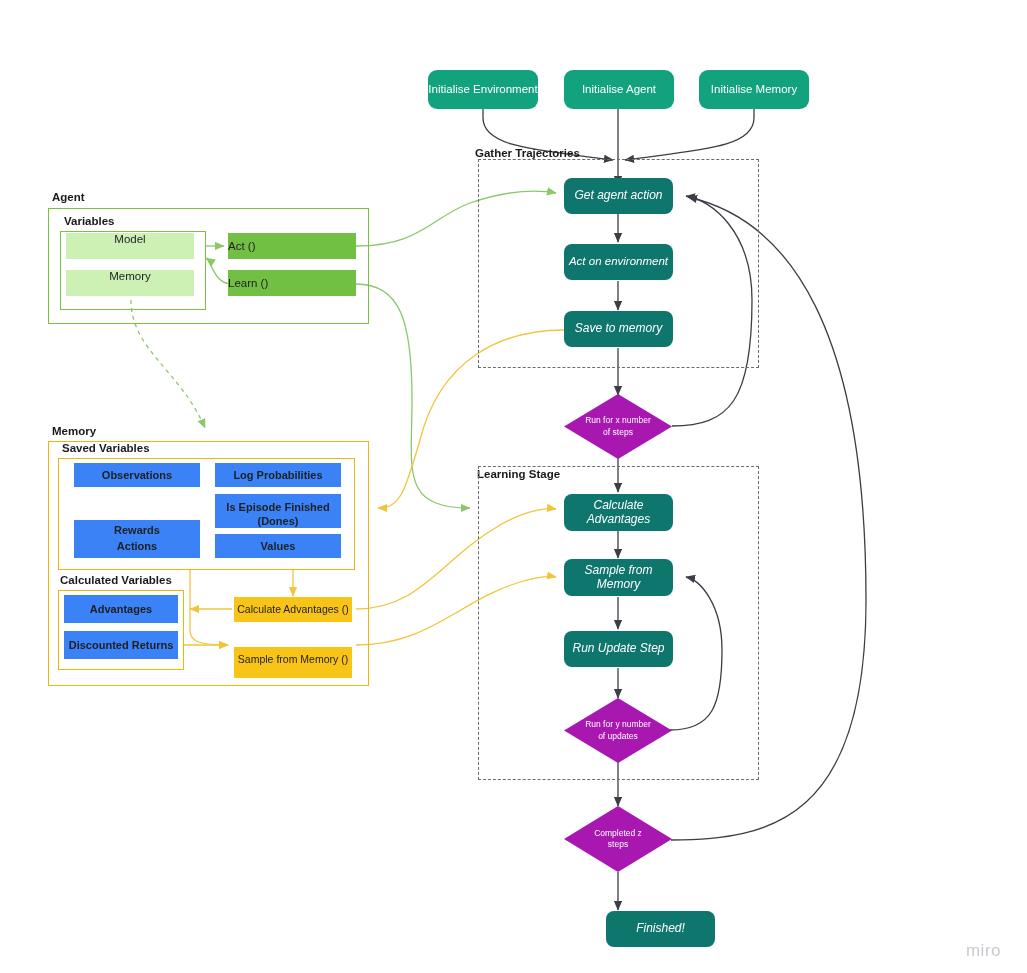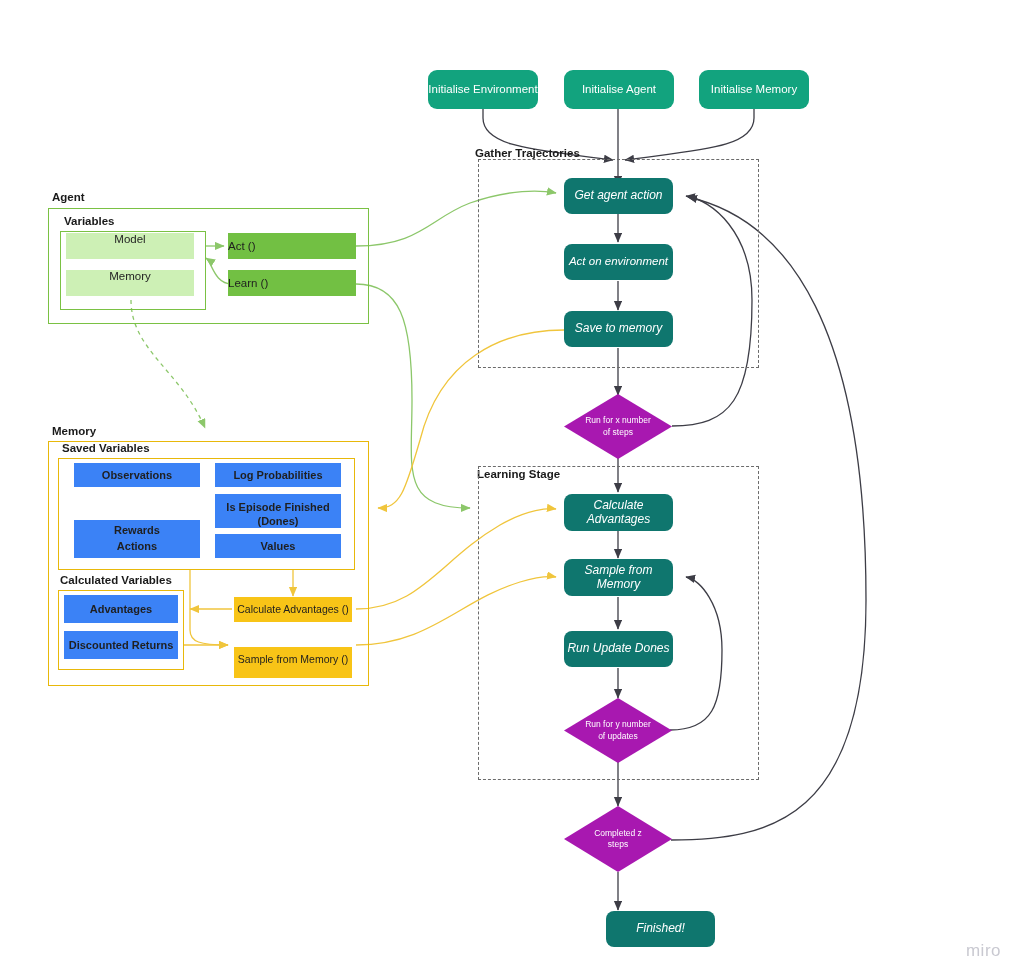--- a/index.html
+++ b/index.html
@@ -227,21 +227,21 @@
   <div class="grouplabel" style="left:477px;top:452px;margin-top:16px;">Learning Stage</div>
   <div class="frame frame-dashed" style="left:478px;top:466px;width:281px;height:314px;"></div>
 
   <div class="node proc" style="left:564px;top:494px;width:109px;height:37px;">
     <span>Calculate Advantages</span>
   </div>
   <div class="node proc" style="left:564px;top:559px;width:109px;height:37px;">
     <span>Sample from Memory</span>
   </div>
   <div class="node proc" style="left:564px;top:631px;width:109px;height:36px;">
-    <span>Run Update Dones</span>
+    <span>Run Update Step</span>
   </div>
 
   <div class="diamond" style="left:564px;top:698px;width:108px;height:65px;">
     <div class="shape"></div>
     <div class="dlabel" style="padding:0 18px;">Run for y number of updates</div>
   </div>
 
   <div class="diamond" style="left:564px;top:806px;width:108px;height:66px;">
     <div class="shape"></div>
     <div class="dlabel" style="padding:0 20px;">Completed z steps</div>

